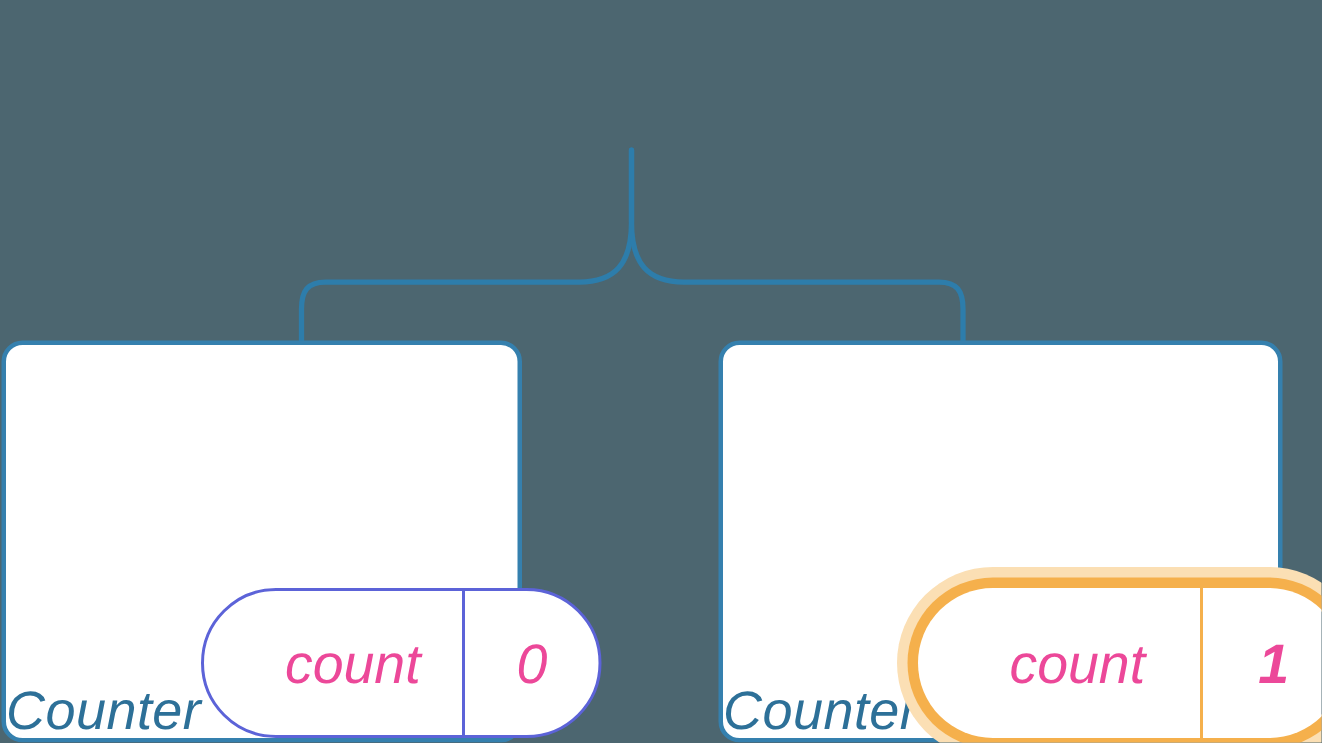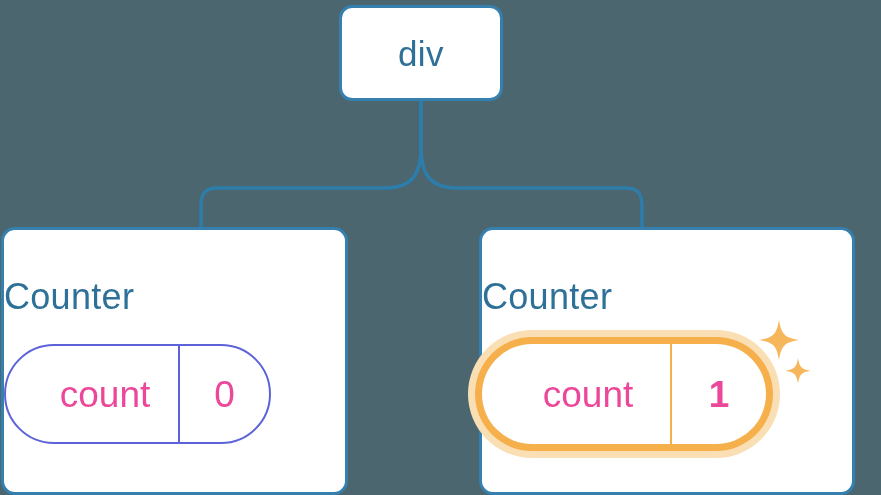--- a/index.html
+++ b/index.html
@@ -51,23 +51,24 @@
   #node-div .node-title {
     color: #2D7098;
     font-size: 35px;
     line-height: 1;
     letter-spacing: 0.5px;
   }
 
   
   .counter-card {
     display: flex;
-    flex-direction: column;
-    align-items: flex-start;
+    flex-direction: row;
+    align-items: flex-end;
     border-radius: 14px;
+    font-style: italic;
   }
   #node-counter-left {
     left: 1px;
     top: 227px;
     width: 347px;
     height: 268px;
   }
   #node-counter-right {
     left: 479px;
     top: 227px;
@@ -160,23 +161,20 @@
              L 217 188
              C 205 188, 201 194, 201 206
              L 201 228" fill="none" stroke="#2D7DAB" stroke-width="3.5" stroke-linecap="round"></path>
     <path d="M 421 100 L 421 148
              C 421 176, 432 188, 456 188
              L 626 188
              C 638 188, 642 194, 642 206
              L 642 228" fill="none" stroke="#2D7DAB" stroke-width="3.5" stroke-linecap="round"></path>
   </svg>
 
-  <div class="node" id="node-div">
-    <span class="node-title">div</span>
-  </div>
 
   <div class="node counter-card" id="node-counter-left">
     <span class="node-title">Counter</span>
 
     <div class="pill-wrap">
       <div class="pill">
         <span class="pill-key">count</span>
         <span class="pill-val">0</span>
       </div>
     </div>

